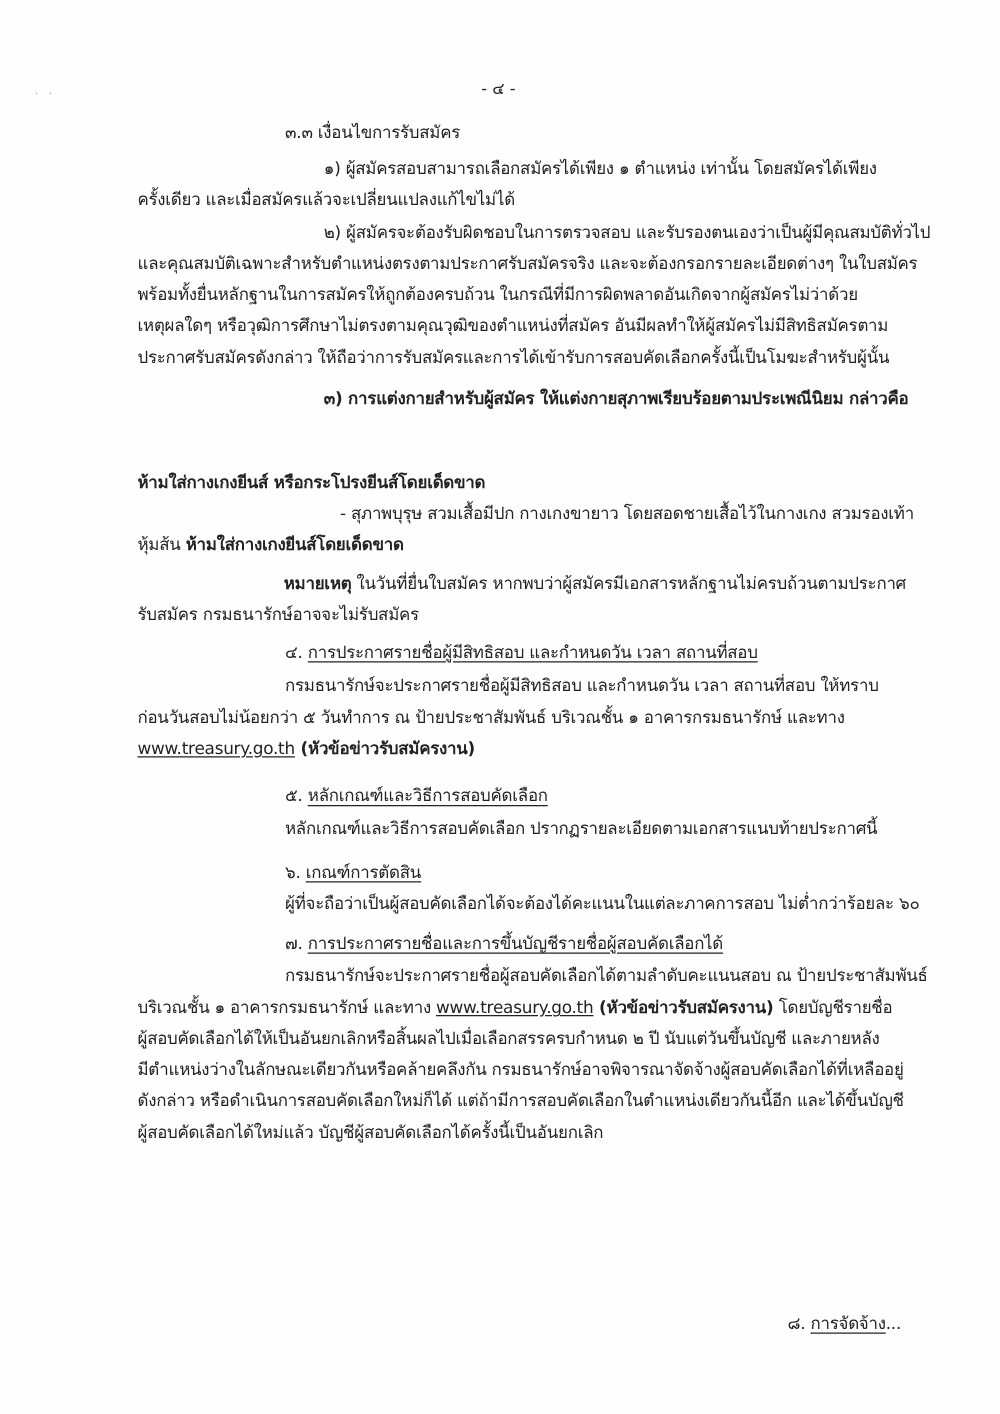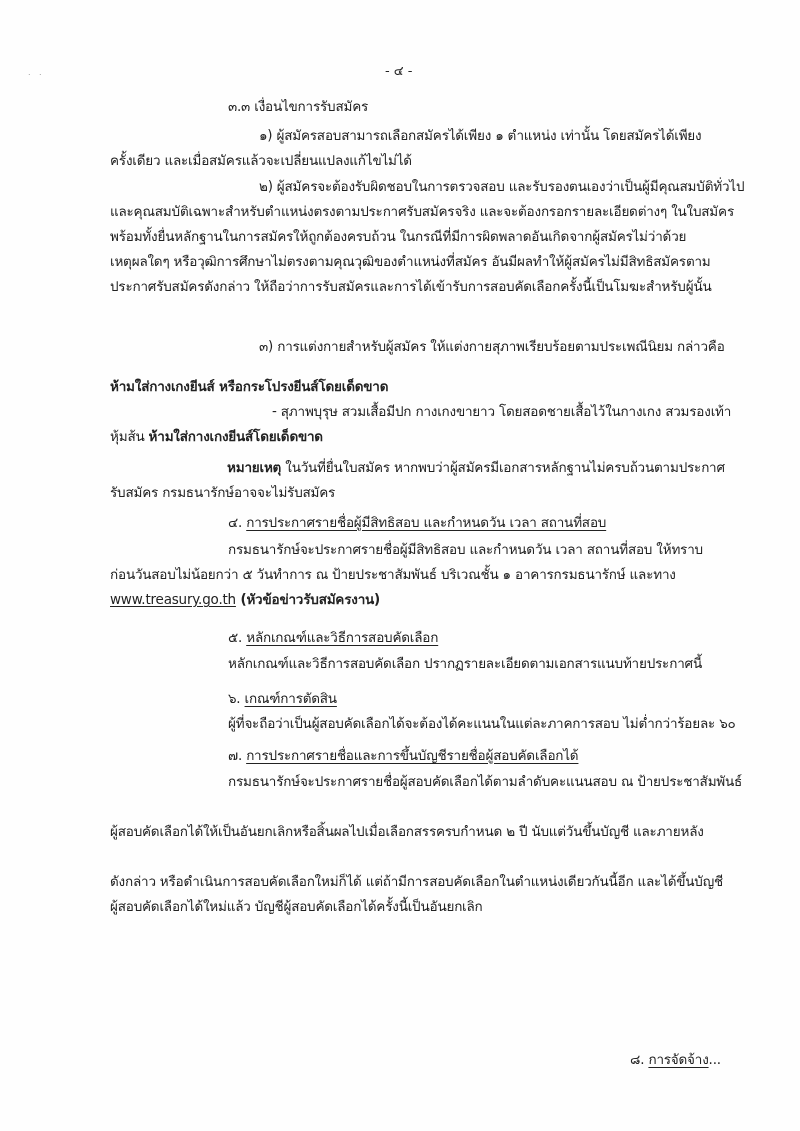--- a/index.html
+++ b/index.html
@@ -56,21 +56,21 @@
 
   <div class="line" style="left:259px; top:126px;">๑) ผู้สมัครสอบสามารถเลือกสมัครได้เพียง ๑ ตำแหน่ง เท่านั้น โดยสมัครได้เพียง</div>
   <div class="line" style="left:110px; top:151px;">ครั้งเดียว และเมื่อสมัครแล้วจะเปลี่ยนแปลงแก้ไขไม่ได้</div>
 
   <div class="line" style="left:259px; top:177px;">๒) ผู้สมัครจะต้องรับผิดชอบในการตรวจสอบ และรับรองตนเองว่าเป็นผู้มีคุณสมบัติทั่วไป</div>
   <div class="line" style="left:110px; top:227px;">พร้อมทั้งยื่นหลักฐานในการสมัครให้ถูกต้องครบถ้วน ในกรณีที่มีการผิดพลาดอันเกิดจากผู้สมัครไม่ว่าด้วย</div>
   <div class="line" style="left:110px; top:202px;">และคุณสมบัติเฉพาะสำหรับตำแหน่งตรงตามประกาศรับสมัครจริง และจะต้องกรอกรายละเอียดต่างๆ ในใบสมัคร</div>
   <div class="line" style="left:110px; top:252px;">เหตุผลใดๆ หรือวุฒิการศึกษาไม่ตรงตามคุณวุฒิของตำแหน่งที่สมัคร อันมีผลทำให้ผู้สมัครไม่มีสิทธิสมัครตาม</div>
   <div class="line" style="left:110px; top:277px;">ประกาศรับสมัครดังกล่าว ให้ถือว่าการรับสมัครและการได้เข้ารับการสอบคัดเลือกครั้งนี้เป็นโมฆะสำหรับผู้นั้น</div>
 
-  <div class="line" style="left:259px; top:337px;">๓) การแต่งกายสำหรับผู้สมัคร ให้แต่งกายสุภาพเรียบร้อยตามประเพณีนิยม กล่าวคือ</div>
+  <div class="line" style="left:259px; top:310px;font-weight:bold;">๓) การแต่งกายสำหรับผู้สมัคร ให้แต่งกายสุภาพเรียบร้อยตามประเพณีนิยม กล่าวคือ</div>
   <div class="line bold" style="left:110px; top:377px;">ห้ามใส่กางเกงยีนส์ หรือกระโปรงยีนส์โดยเด็ดขาด</div>
   <div class="line" style="left:110px; top:427px;">
     <span>หุ้มส้น </span><span class="bold">ห้ามใส่กางเกงยีนส์โดยเด็ดขาด</span>
   </div>
   <div class="line" style="left:272px; top:402px;">- สุภาพบุรุษ สวมเสื้อมีปก กางเกงขายาว โดยสอดชายเสื้อไว้ในกางเกง สวมรองเท้า</div>
 
   <div class="line" style="left:227px; top:458px;">
     <span class="bold">หมายเหตุ</span><span> ในวันที่ยื่นใบสมัคร หากพบว่าผู้สมัครมีเอกสารหลักฐานไม่ครบถ้วนตามประกาศ</span>
   </div>
   <div class="line" style="left:110px; top:483px;">รับสมัคร กรมธนารักษ์อาจจะไม่รับสมัคร</div>
@@ -91,21 +91,25 @@
 
   <div class="line" style="left:228px; top:689px;">
     <span>๖. </span><span class="ul">เกณฑ์การตัดสิน</span>
   </div>
   <div class="line" style="left:228px; top:714px;">ผู้ที่จะถือว่าเป็นผู้สอบคัดเลือกได้จะต้องได้คะแนนในแต่ละภาคการสอบ ไม่ต่ำกว่าร้อยละ ๖๐</div>
 
   <div class="line" style="left:228px; top:746px;">
     <span>๗. </span><span class="ul">การประกาศรายชื่อและการขึ้นบัญชีรายชื่อผู้สอบคัดเลือกได้</span>
   </div>
   <div class="line" style="left:228px; top:772px;">กรมธนารักษ์จะประกาศรายชื่อผู้สอบคัดเลือกได้ตามลำดับคะแนนสอบ ณ ป้ายประชาสัมพันธ์</div>
+  <div class="line" style="left:110px; top:797px;">
+    <span>บริเวณชั้น ๑ อาคารกรมธนารักษ์ และทาง </span><span class="link">www.treasury.go.th</span><span class="bold"> (หัวข้อข่าวรับสมัครงาน)</span><span> โดยบัญชีรายชื่อ</span>
+  </div>
   <div class="line" style="left:110px; top:822px;">ผู้สอบคัดเลือกได้ให้เป็นอันยกเลิกหรือสิ้นผลไปเมื่อเลือกสรรครบกำหนด ๒ ปี นับแต่วันขึ้นบัญชี และภายหลัง</div>
+  <div class="line" style="left:110px; top:847px;">มีตำแหน่งว่างในลักษณะเดียวกันหรือคล้ายคลึงกัน กรมธนารักษ์อาจพิจารณาจัดจ้างผู้สอบคัดเลือกได้ที่เหลืออยู่</div>
   <div class="line" style="left:110px; top:872px;">ดังกล่าว หรือดำเนินการสอบคัดเลือกใหม่ก็ได้ แต่ถ้ามีการสอบคัดเลือกในตำแหน่งเดียวกันนี้อีก และได้ขึ้นบัญชี</div>
   <div class="line" style="left:110px; top:897px;">ผู้สอบคัดเลือกได้ใหม่แล้ว บัญชีผู้สอบคัดเลือกได้ครั้งนี้เป็นอันยกเลิก</div>
 
   <div class="line" style="left:630px; top:1050px;text-align:right;">
     <span>๘. </span><span class="ul">การจัดจ้าง</span><span>...</span>
   </div>
 
 </div>
 
 </body></html>

